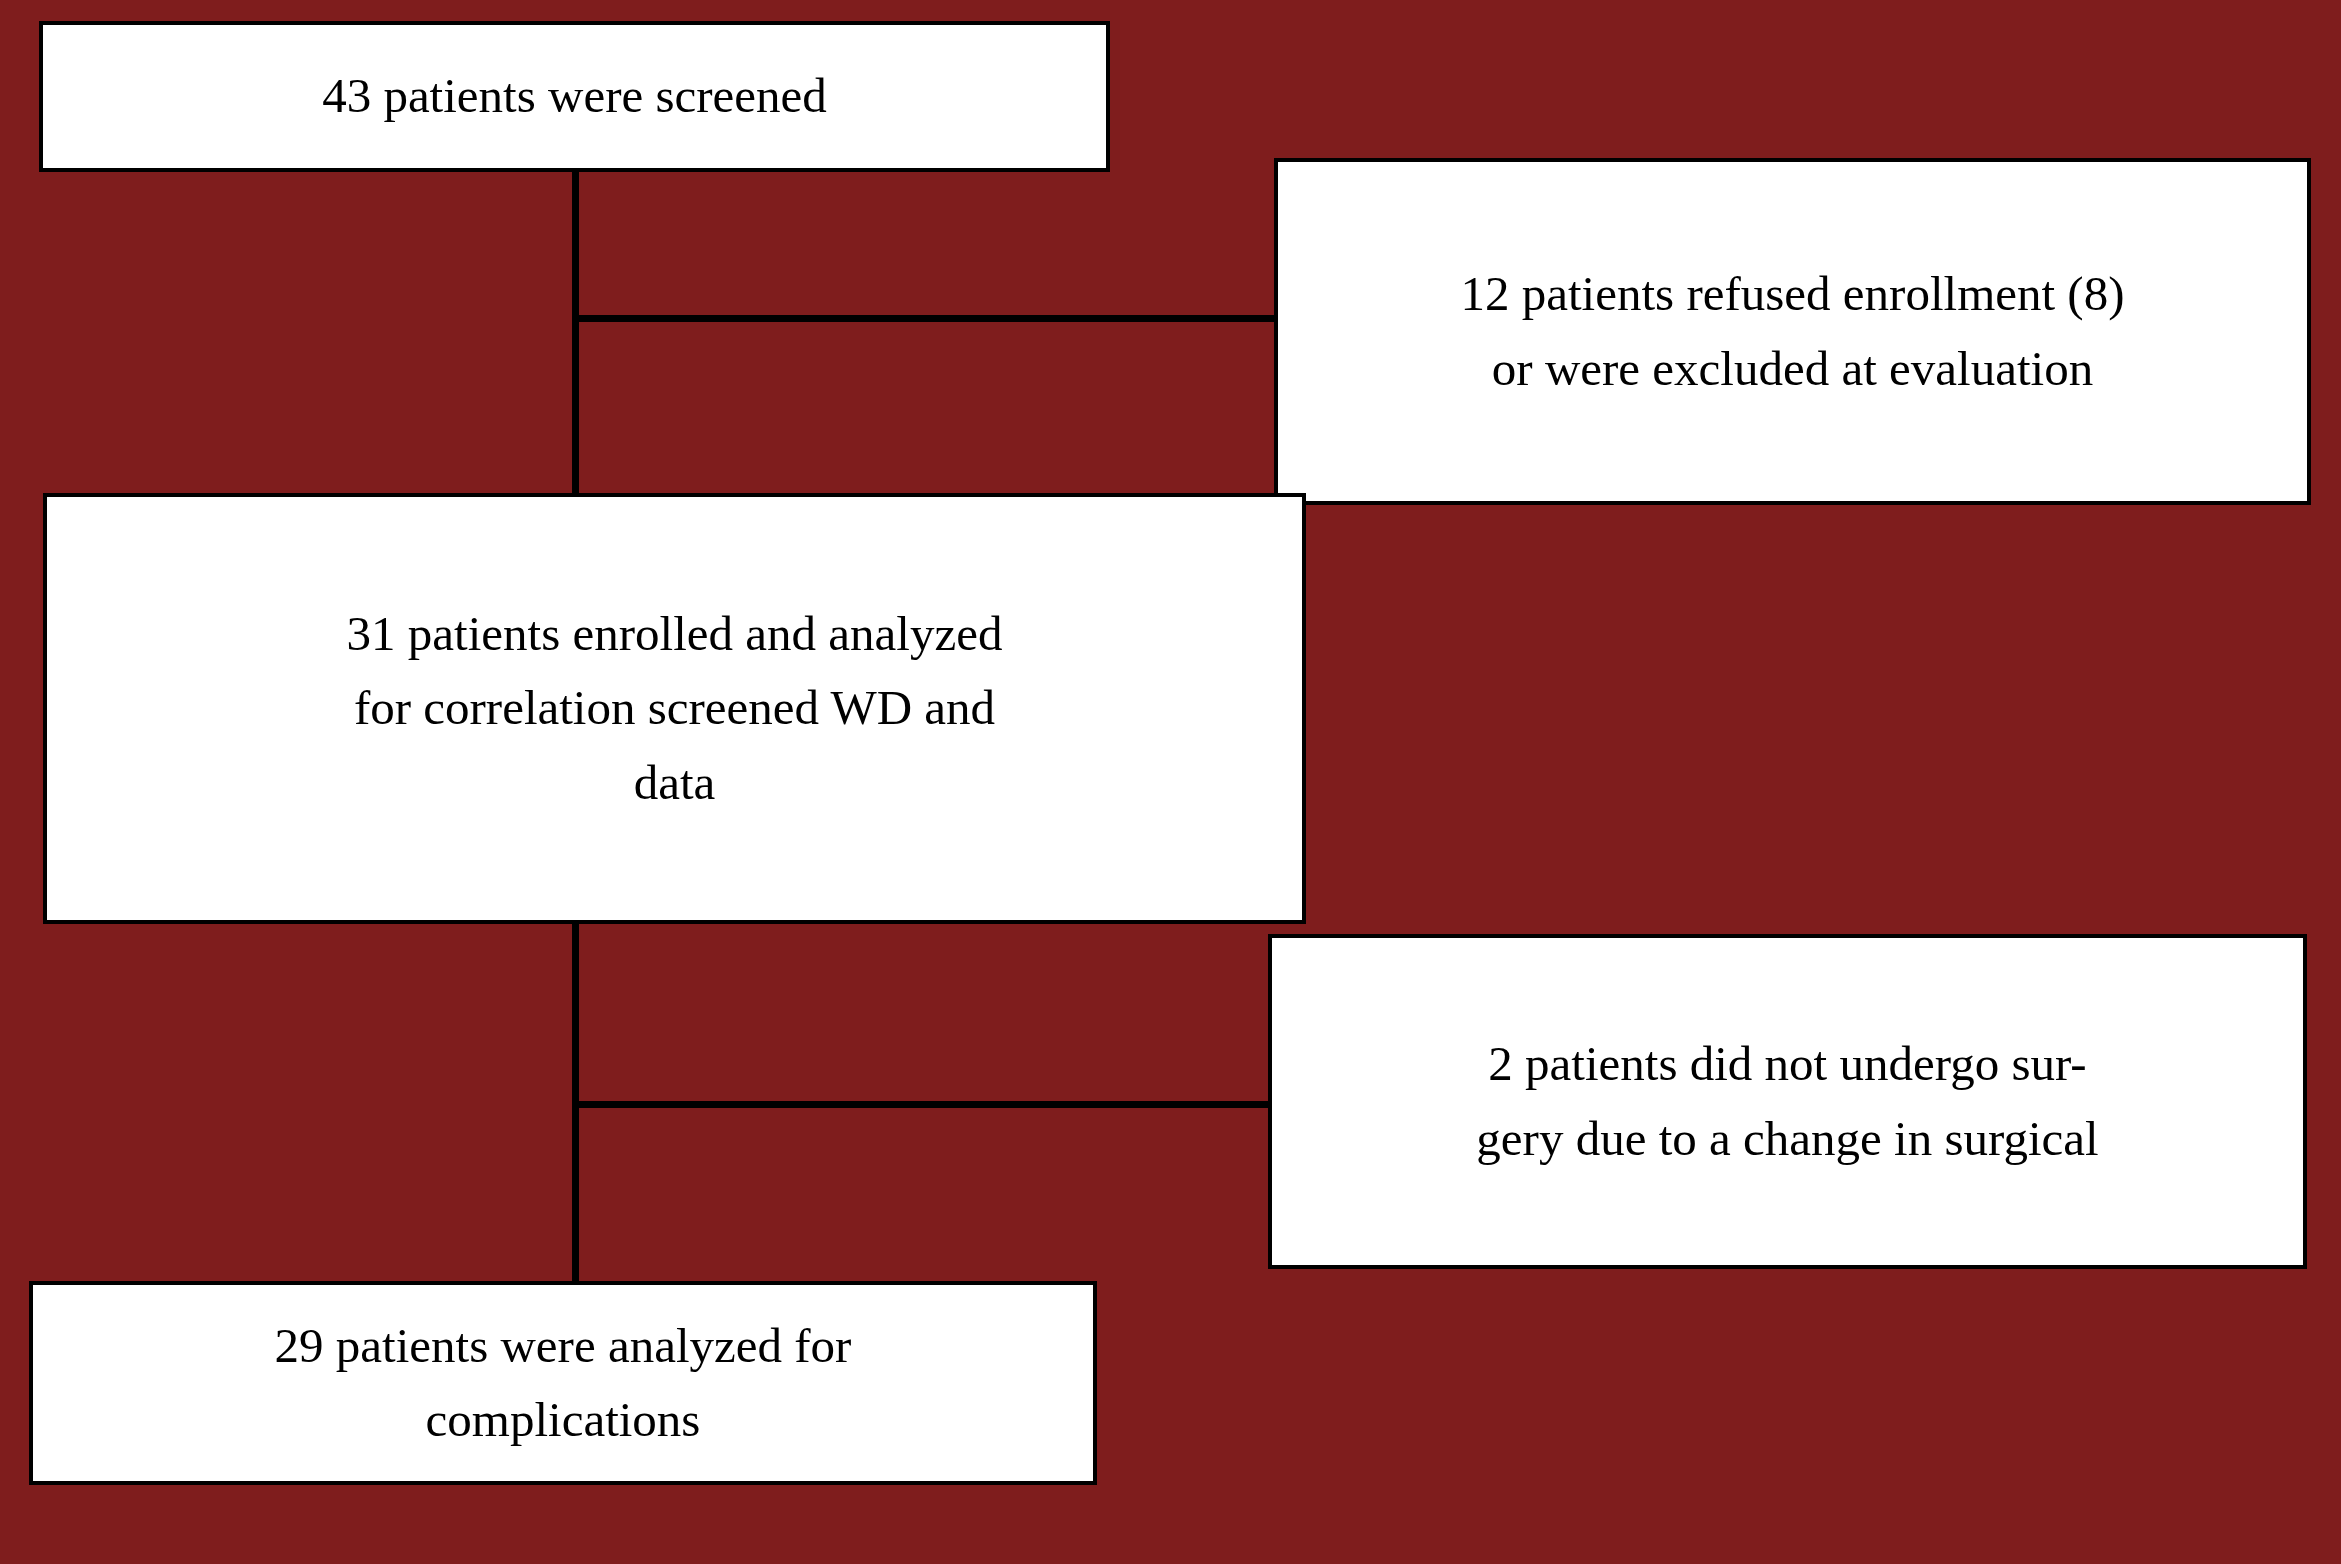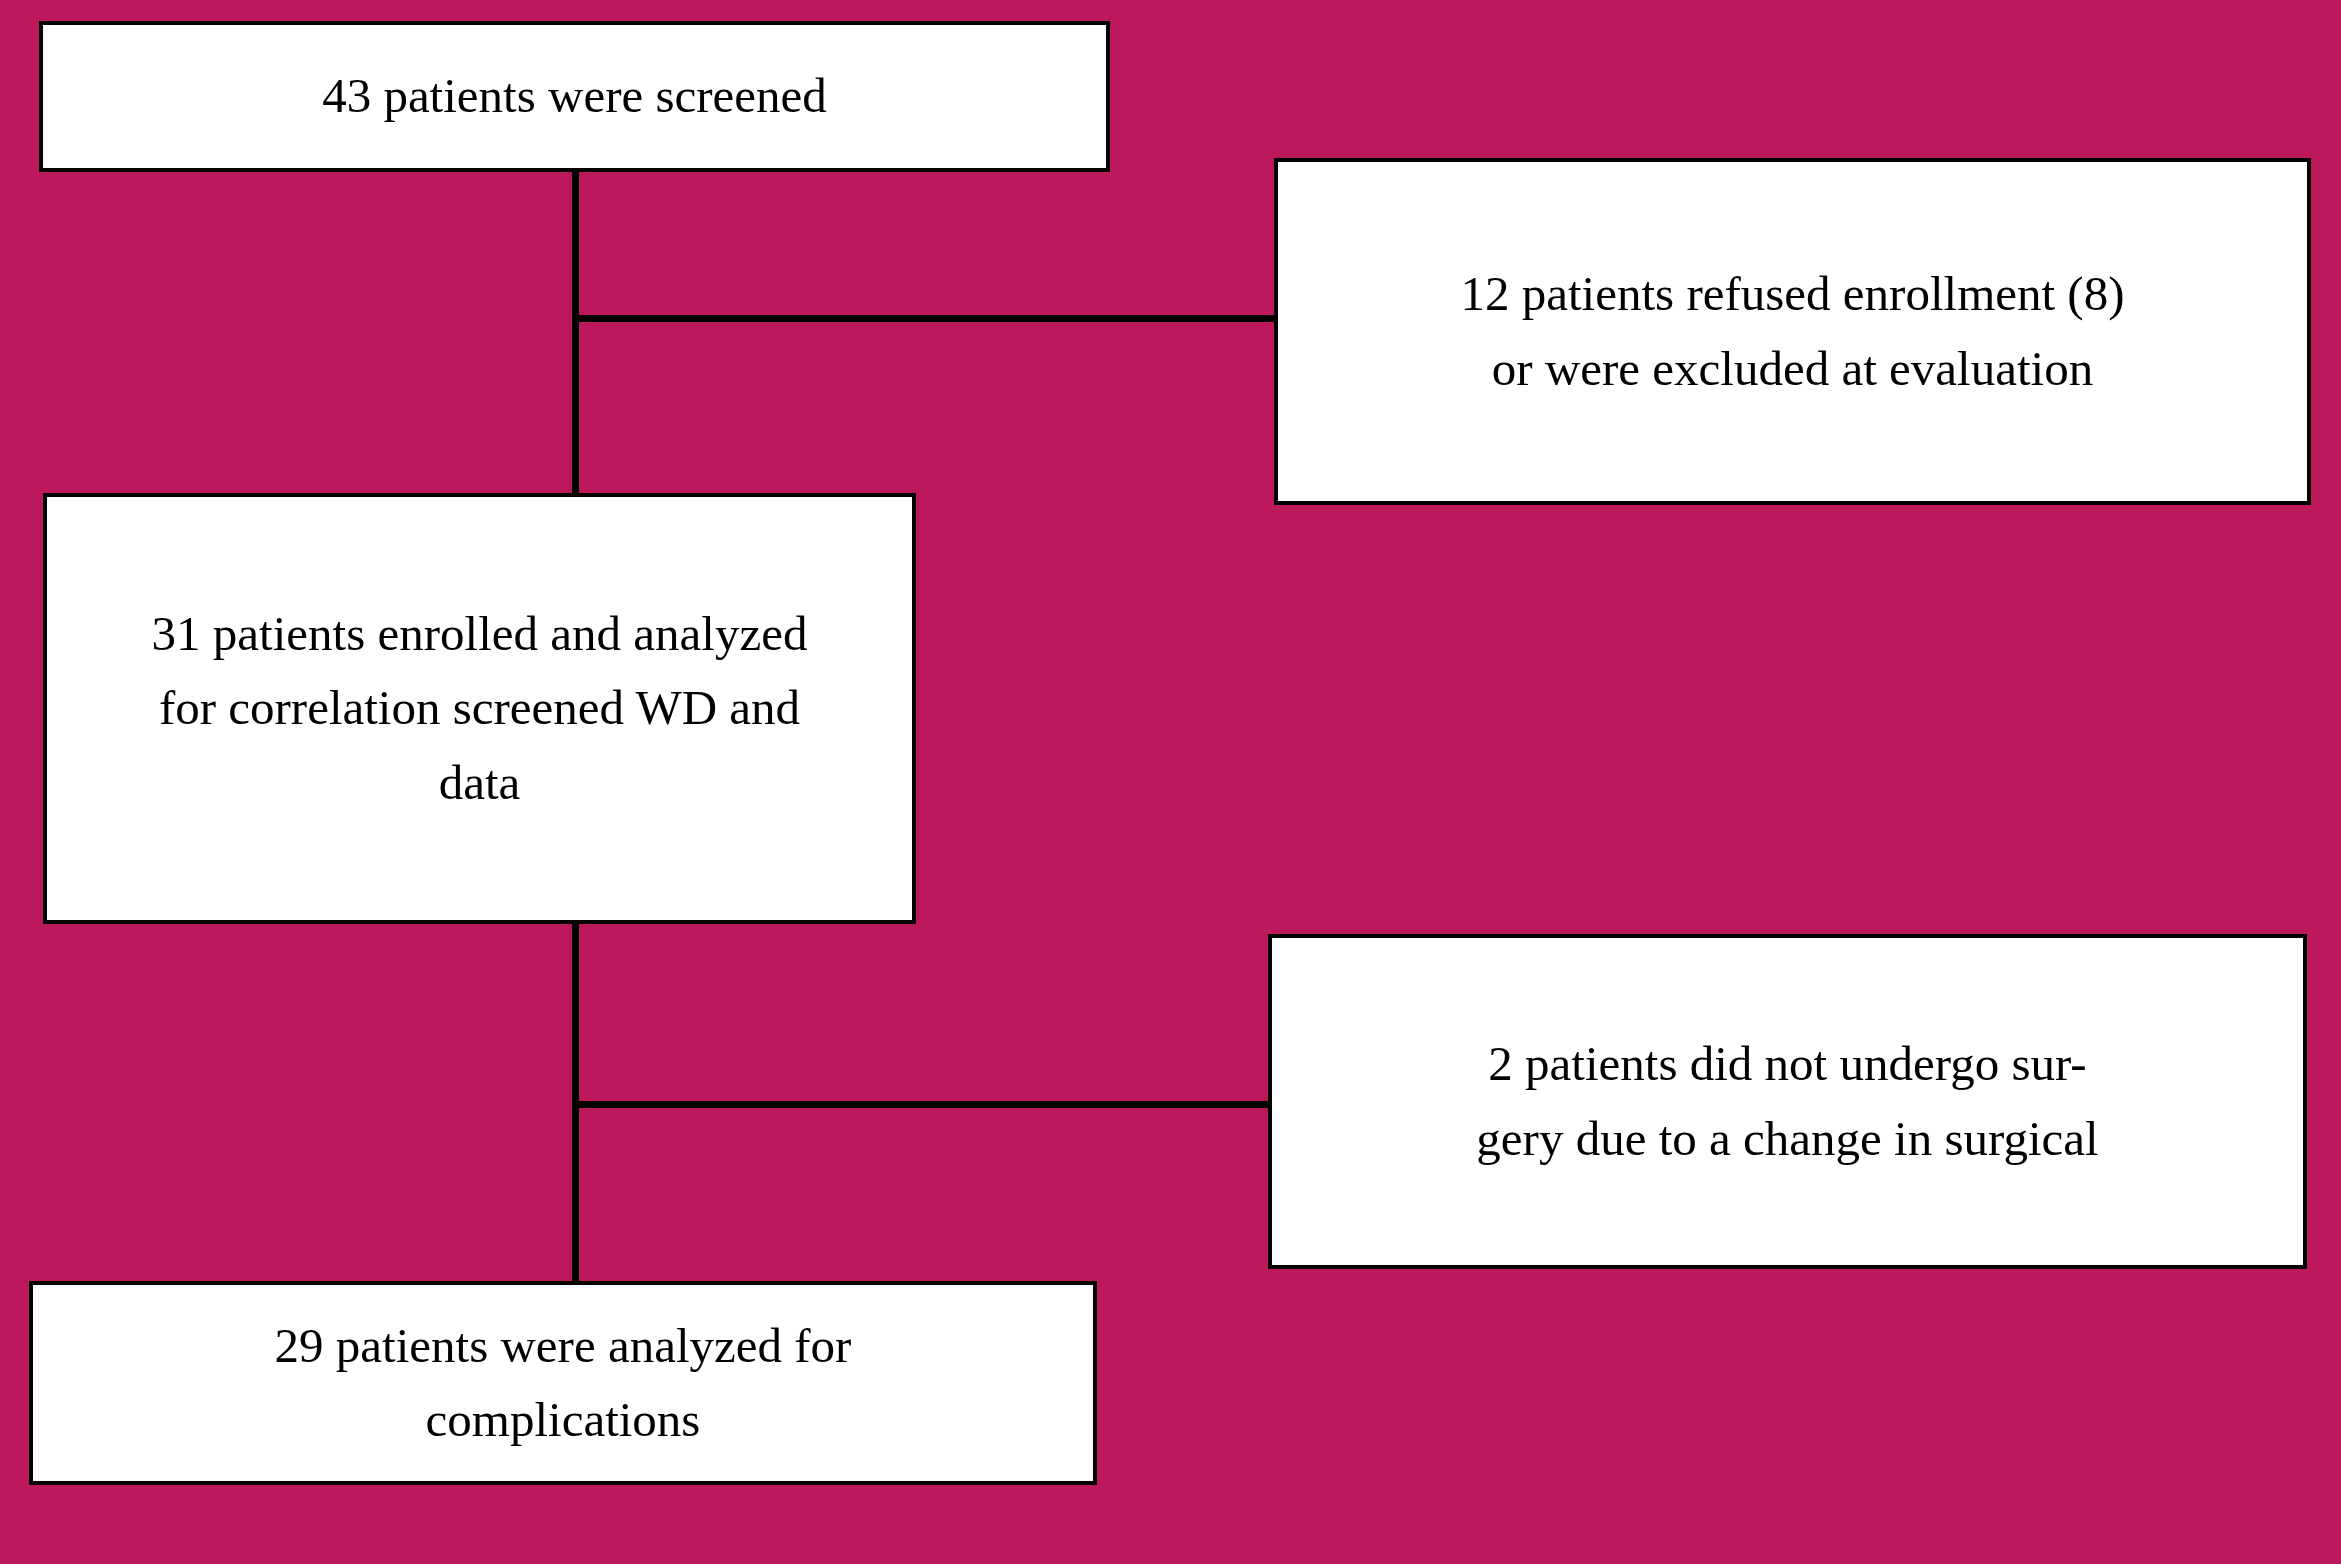--- a/index.html
+++ b/index.html
@@ -5,21 +5,21 @@
 <style>
   html, body {
     margin: 0;
     padding: 0;
     background: #ffffff;
   }
   #canvas {
     position: relative;
     width: 2342px;
     height: 1564px;
-    background: #be185d;
+    background: #7f1d1d;
     overflow: hidden;
     font-family: "Liberation Serif", "DejaVu Serif", serif;
     color: #000000;
   }
 
   
   .line {
     position: absolute;
     background: #000000;
   }
@@ -47,21 +47,21 @@
   }
   
   .box.center p {
     text-align: center;
     text-justify: auto;
   }
 
   
   #box-screened   { left: 39px;   top: 20.5px;   width: 1071px; height: 151px; }
   #box-refused    { left: 1274px; top: 146px;  width: 1037px; height: 347px; margin-top: 12px; }
-  #box-enrolled   { left: 43px;   top: 493px;  width: 873px; height: 431px; align-items: center; }
+  #box-enrolled   { left: 43px;   top: 493px;  width: 1263px; height: 431px; align-items: center; }
   #box-nosurgery  { left: 1268px; top: 934px; width: 1039px; height: 335px; }
   #box-complications { left: 29px; top: 1281px; width: 1068px; height: 204px; }
 
   
   #spine-upper    { left: 572px;  top: 169px;  width: 7px;  height: 327px; }
   #branch-upper   { left: 572px;  top: 315px;  width: 704px; height: 7px; }
   #spine-lower    { left: 572px;  top: 921px; width: 7px;  height: 364px; }
   #branch-lower   { left: 572px;  top: 1101px; width: 699px; height: 7px; }
 </style>
 </head>

